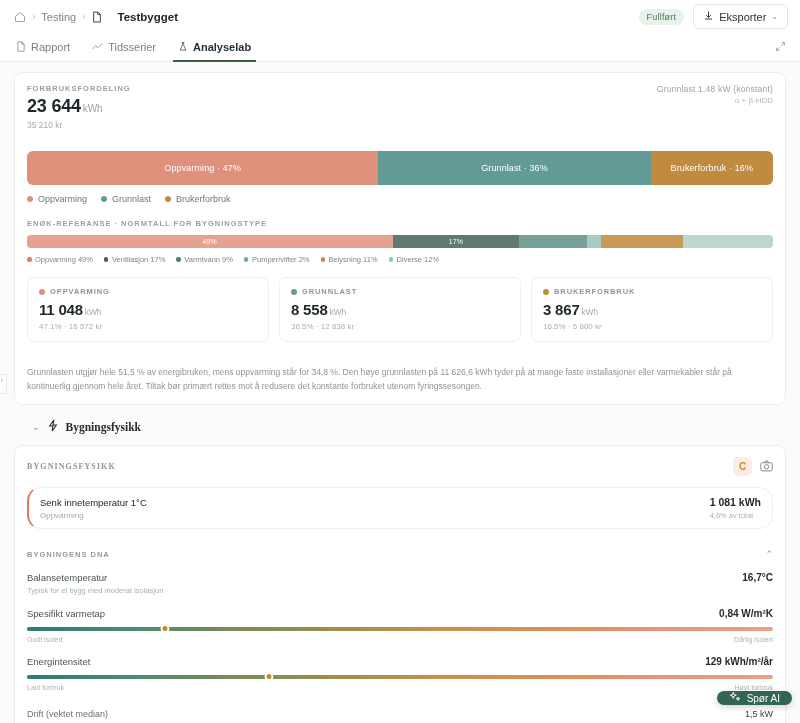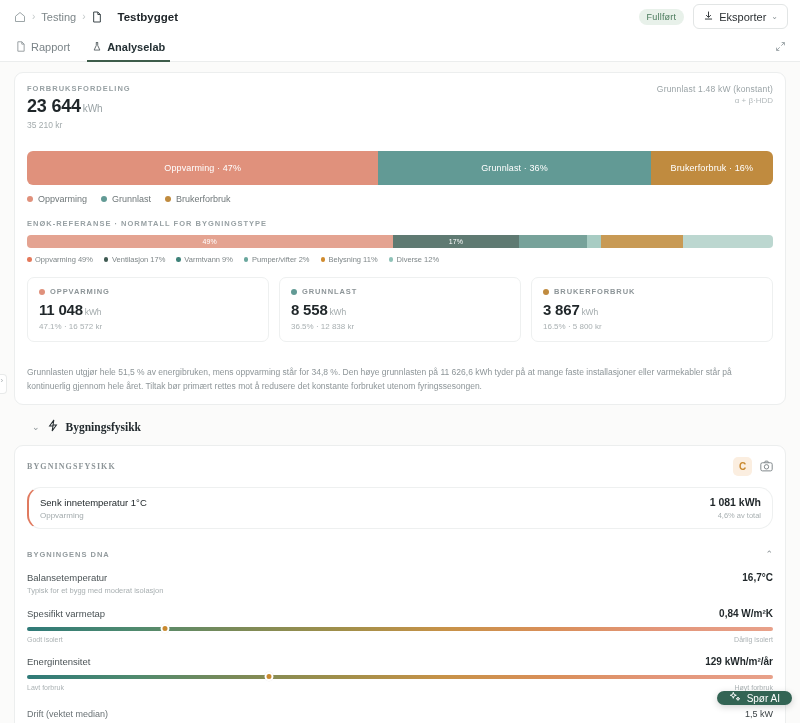--- a/index.html
+++ b/index.html
@@ -140,21 +140,21 @@
   }
   .cam { color: #7f878a; }
 
   .measure {
     display: flex; align-items: center;
     border: 1px solid #eef0f0; border-left: 2.5px solid #e07a5f;
     border-radius: 14px; padding: 8px 11px; margin-top: 11px;
   }
   .measure .m-l1 { font-size: 9.5px; color: #232a2d; }
   .measure .m-l2 { font-size: 8px; color: #a3abad; margin-top: 3px; }
-  .measure .m-r { margin-left: auto; text-align: right; }
+  .measure .m-r { margin-left: auto; }
   .measure .m-r1 { font-size: 10.5px; font-weight: bold; color: #1f2629; }
   .measure .m-r2 { font-size: 7.5px; color: #a9b0b2; margin-top: 3px; }
 
   .dna-head {
     display: flex; align-items: center; margin-top: 20px;
   }
   .dna-head .t { font-size: 7.5px; letter-spacing: 1px; color: #939b9e; font-weight: bold;}
   .dna-head .c { margin-left: auto; color: #8b9396; font-size: 9px; }
 
   .row-line { display: flex; align-items: baseline; margin-top: 13px; }
@@ -242,20 +242,28 @@
 
   <div class="tabs">
     <div class="tab">
       <span>
         <svg width="10" height="11" viewBox="0 0 12 14" fill="none" stroke="#7a8387" stroke-width="1.2">
           <path d="M2 1h5l3 3v9H2z"></path>
             <path d="M7 1v3h3"></path>
         </svg>
       </span>
       <span>Rapport</span>
+    </div>
+    <div class="tab">
+      <span>
+        <svg width="11" height="11" viewBox="0 0 14 14" fill="none" stroke="#7a8387" stroke-width="1.2">
+          <path d="M1 10l3.5-4 3 2.5L13 3"></path>
+        </svg>
+      </span>
+      <span>Tidsserier</span>
     </div>
     <div class="tab active">
       <span>
         <svg width="10" height="11" viewBox="0 0 14 14" fill="none" stroke="#243034" stroke-width="1.2">
           <path d="M5.5 1.5h3M6 1.5v4L3 12h8L8 5.5v-4"></path>
         </svg>
       </span>
       <span>Analyselab</span>
     </div>
     <span class="expand-ic">

